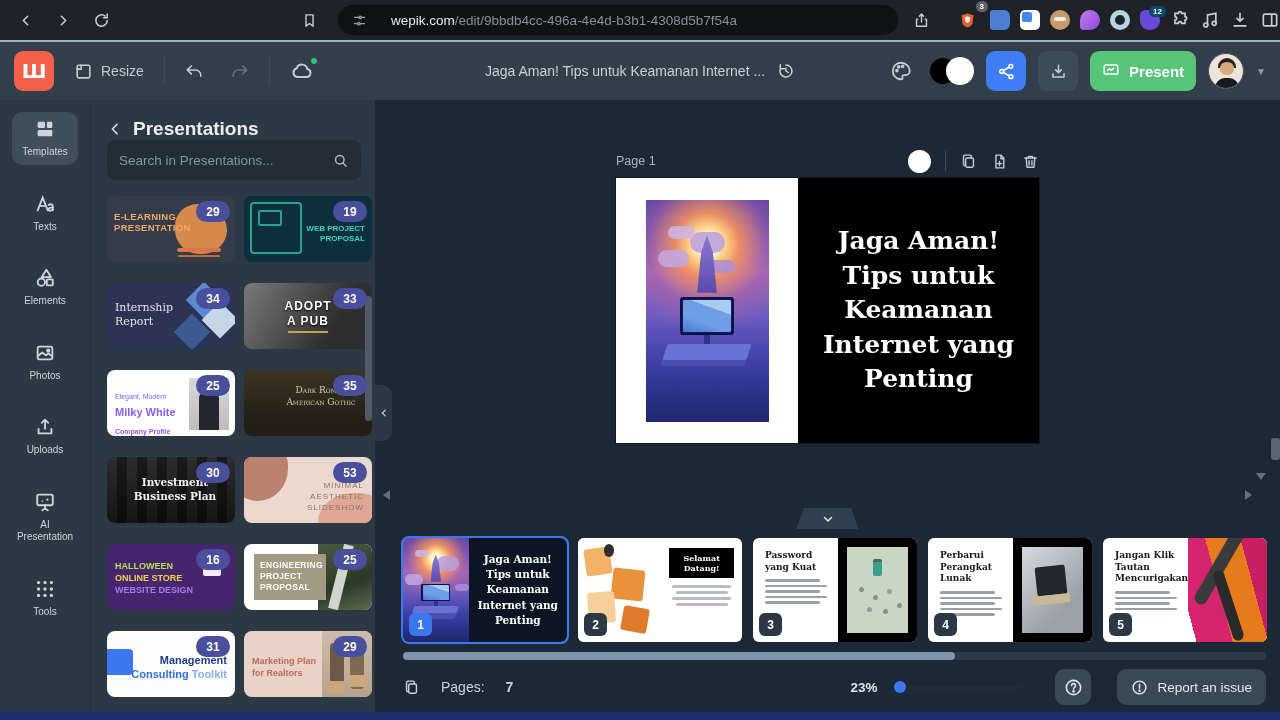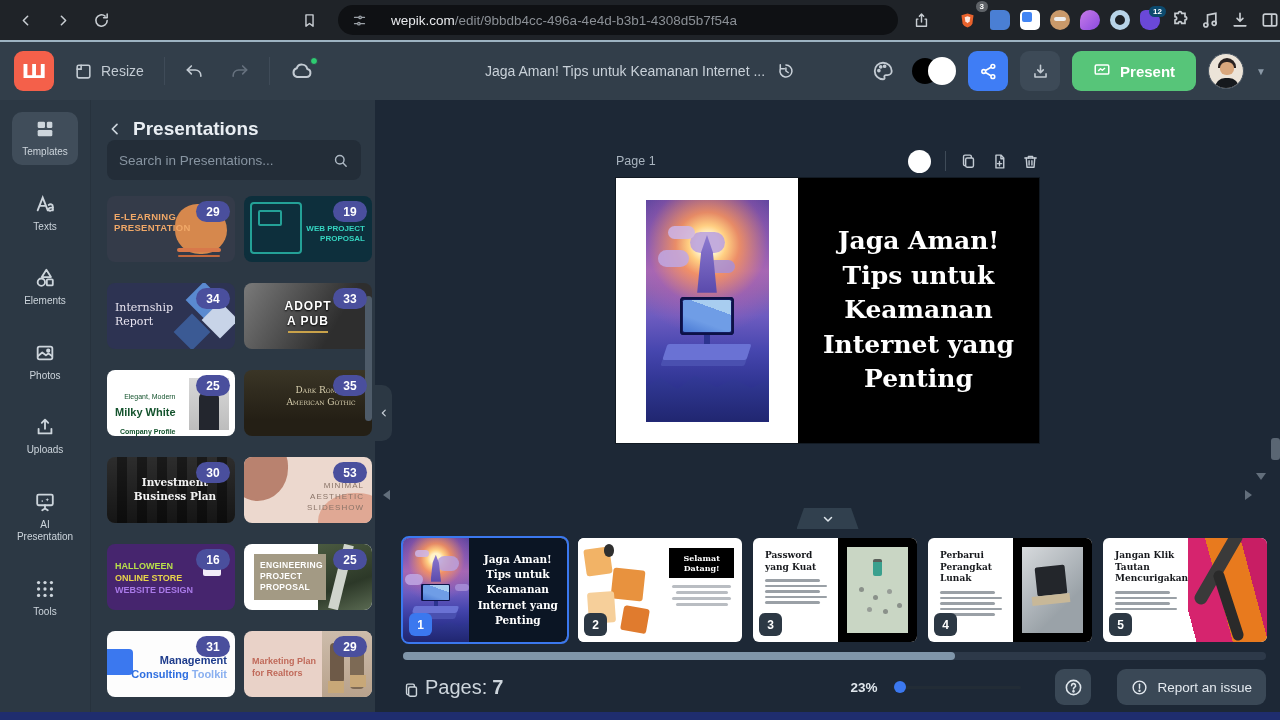--- a/index.html
+++ b/index.html
@@ -47,21 +47,21 @@
   .tb-right { margin-left:auto; display:flex; align-items:center; gap:12px; }
   .theme-toggle { display:flex; align-items:center; }
   .circ-black { width:26px; height:26px; border-radius:50%; background:#000; }
   .circ-white { width:28px; height:28px; border-radius:50%; background:#fff; margin-left:-10px; }
   .sqbtn { width:40px; height:40px; border-radius:9px; display:flex; align-items:center;
            justify-content:center; cursor:pointer; }
   .sqbtn svg { width:19px; height:19px; }
   .share-btn { background:#3f7df5; color:#fff; }
   .dl-btn { background:#3d4a57; color:#c3cbd3; }
   .present-btn { background:#57c579; color:#fff; font-weight:bold; font-size:15px;
-                 border-radius:9px; height:40px; padding:0 21px; display:flex;
+                 border-radius:9px; height:40px; padding:0 12px; display:flex;
                  align-items:center; gap:9px; cursor:pointer; }
   .present-btn svg { width:18px; height:18px; }
   .avatar { width:36px; height:36px; border-radius:50%; background:#ece4d8; position:relative;
             overflow:hidden; border:1px solid #46525f; }
   .av-hair { position:absolute; top:4px; left:9px; width:18px; height:10px; background:#2a2220;
              border-radius:9px 9px 0 0; }
   .av-face { position:absolute; top:8px; left:11px; width:14px; height:13px; background:#d9a77c;
              border-radius:45%; }
   .av-suit { position:absolute; bottom:-2px; left:6px; width:24px; height:12px; background:#16191d;
              border-radius:10px 10px 0 0; }
@@ -122,21 +122,21 @@
   .t-in .d1,.t-in .d2,.t-in .d3 { position:absolute; width:26px; height:26px; transform:rotate(45deg); }
   .t-in .d1 { background:#5a8ad0; right:18px; top:4px; }
   .t-in .d2 { background:#c8d4e8; right:2px; top:24px; }
   .t-in .d3 { background:#3b5a94; right:30px; top:36px; }
   .t-ap { background:linear-gradient(120deg,#7a7a7a,#2e2e2e 70%); }
   .t-ap .txt { position:absolute; inset:0; display:flex; flex-direction:column; align-items:center;
                justify-content:center; color:#fff; font-weight:bold; font-size:12px;
                letter-spacing:1px; text-shadow:0 1px 2px #000; line-height:1.2; }
   .t-ap .gold { width:40px; height:2px; background:#c9a24a; margin-top:3px; }
   .t-mw { background:#fff; }
-  .t-mw .txt { position:absolute; left:8px; top:14px; color:#14532d; line-height:1.3;text-align:right; }
+  .t-mw .txt { position:absolute; left:8px; top:14px; color:#8b5cf6; line-height:1.3; }
   .t-mw .s1 { font-size:7px; }
   .t-mw .s2 { font-size:11px; font-weight:bold; display:block; }
   .t-mw .s3 { font-size:7px; font-weight:bold; }
   .t-mw .photo { position:absolute; right:6px; top:8px; width:40px; height:52px;
                  background:linear-gradient(180deg,#d8d8d8,#bdbdbd); }
   .t-mw .photo:before { content:""; position:absolute; left:10px; top:14px; width:20px; height:38px;
                  background:#23262e; border-radius:6px 6px 0 0; }
   .t-mw .photo:after { content:""; position:absolute; left:15px; top:6px; width:10px; height:10px;
                  background:#7d5a42; border-radius:50%; }
   .t-dr { background:linear-gradient(180deg,#3a3526,#241f15 75%); }
@@ -292,21 +292,21 @@
   .f5-photo:after { content:""; position:absolute; left:44%; top:30%; width:14%; height:70%;
         background:#2a2a2a; transform:rotate(-18deg); border-radius:8px; }
 
   .h-scroll { position:absolute; left:28px; right:14px; top:552px; height:8px;
               background:rgba(120,140,160,.18); border-radius:4px; }
   .h-scroll .thumb { width:64%; height:8px; background:#8096aa; border-radius:4px; }
 
   
   .status-row { position:absolute; left:0; right:0; bottom:0; height:50px; display:flex;
                 align-items:center; padding:0 14px 0 28px; color:#cdd5dc; }
-  .pages-info { display:flex; align-items:flex-end; gap:5px; font-size:20px; }
+  .pages-info { display:flex; align-items:flex-start; gap:21px; font-size:14px; }
   .pages-info svg { width:17px; height:17px; }
   .pages-count { font-weight:bold; }
   .zoom-wrap { margin-left:auto; display:flex; align-items:center; gap:16px; }
   .zoom-label { font-size:13.5px; font-weight:bold; color:#dfe6ec; }
   .zoom-slider { width:128px; height:3px; background:#222c36; border-radius:2px; position:relative; cursor:pointer; }
   .zoom-thumb { position:absolute; left:5%; top:50%; transform:translate(-50%,-50%); width:12px;
                 height:12px; border-radius:50%; background:#3b78ef; }
   .help-btn { width:36px; height:36px; background:#3a4856; border-radius:9px; display:flex;
               align-items:center; justify-content:center; margin-left:18px; cursor:pointer; color:#dfe6ec; }
   .help-btn svg { width:19px; height:19px; }

